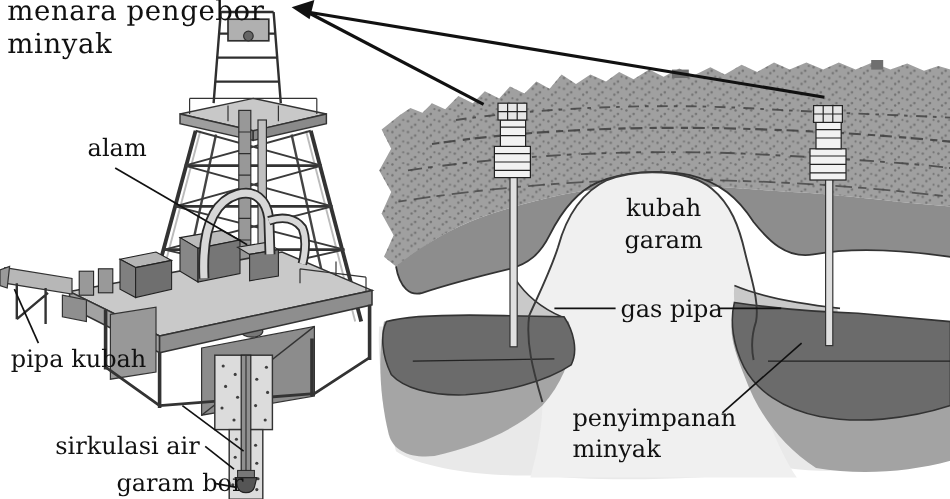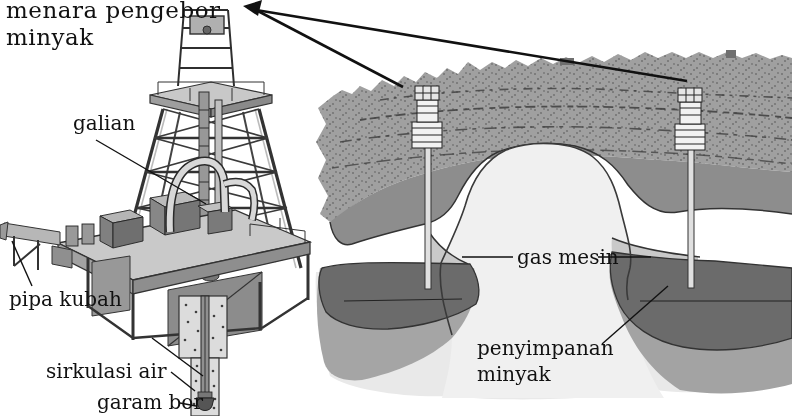--- a/index.html
+++ b/index.html
@@ -210,33 +210,35 @@
     <path d="M598 257 L651 257" stroke-width="1.4"></path>
     <path d="M602 344 L668 286" stroke-width="1.4"></path>
   </g>
 </svg>
 
   <div class="lbl lbl-big" style="left:6px;top:-3px;">
     <div>menara pengebor</div>
     <div>minyak</div>
   </div>
 
-  <div class="lbl" style="left:73px;top:111px;">galian</div>
+  <div class="lbl" style="left:73px;top:111px;">alam</div>
 
   <div class="lbl" style="left:9px;top:287px;">pipa kubah</div>
 
 
   <div class="lbl" style="left:46px;top:359px;">sirkulasi air</div>
 
   <div class="lbl" style="left:97px;top:390px;">garam bor</div>
 
   <div class="lbl center" style="left:498px;top:160px;width:110px;line-height:27px;">
+    <div>kubah</div>
+    <div>garam</div>
   </div>
 
-  <div class="lbl" style="left:517px;top:245px;">gas mesin</div>
+  <div class="lbl" style="left:517px;top:245px;">gas pipa</div>
 
 
   <div class="lbl" style="left:477px;top:335px;line-height:26px;">
     <div>penyimpanan</div>
     <div>minyak</div>
   </div>
 
 </div>
 
 </body></html>

